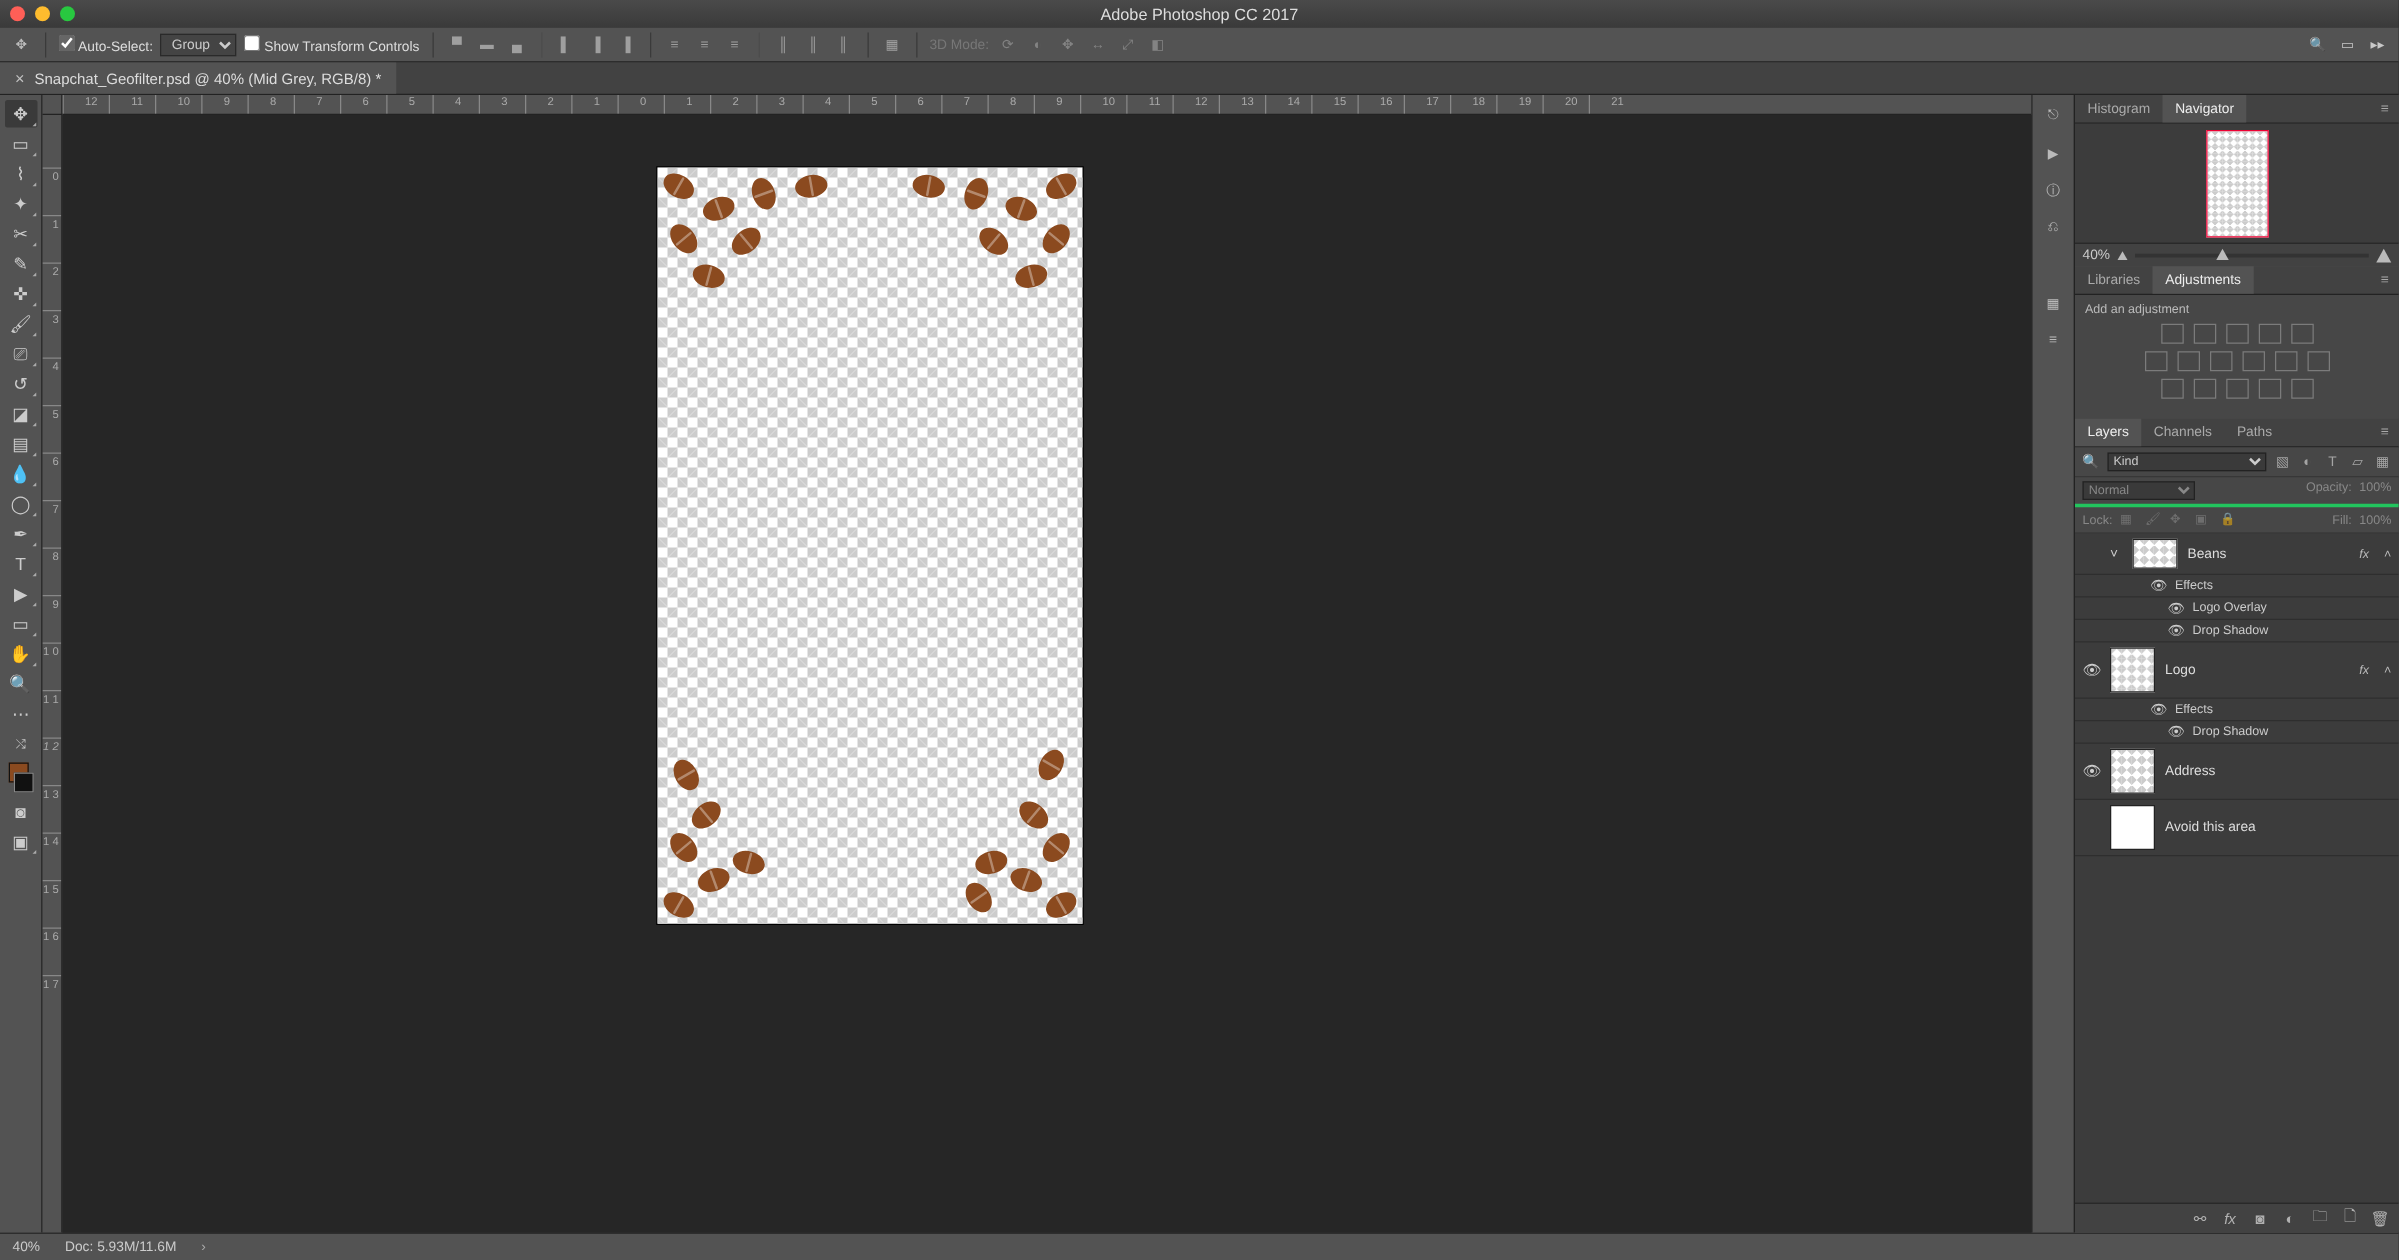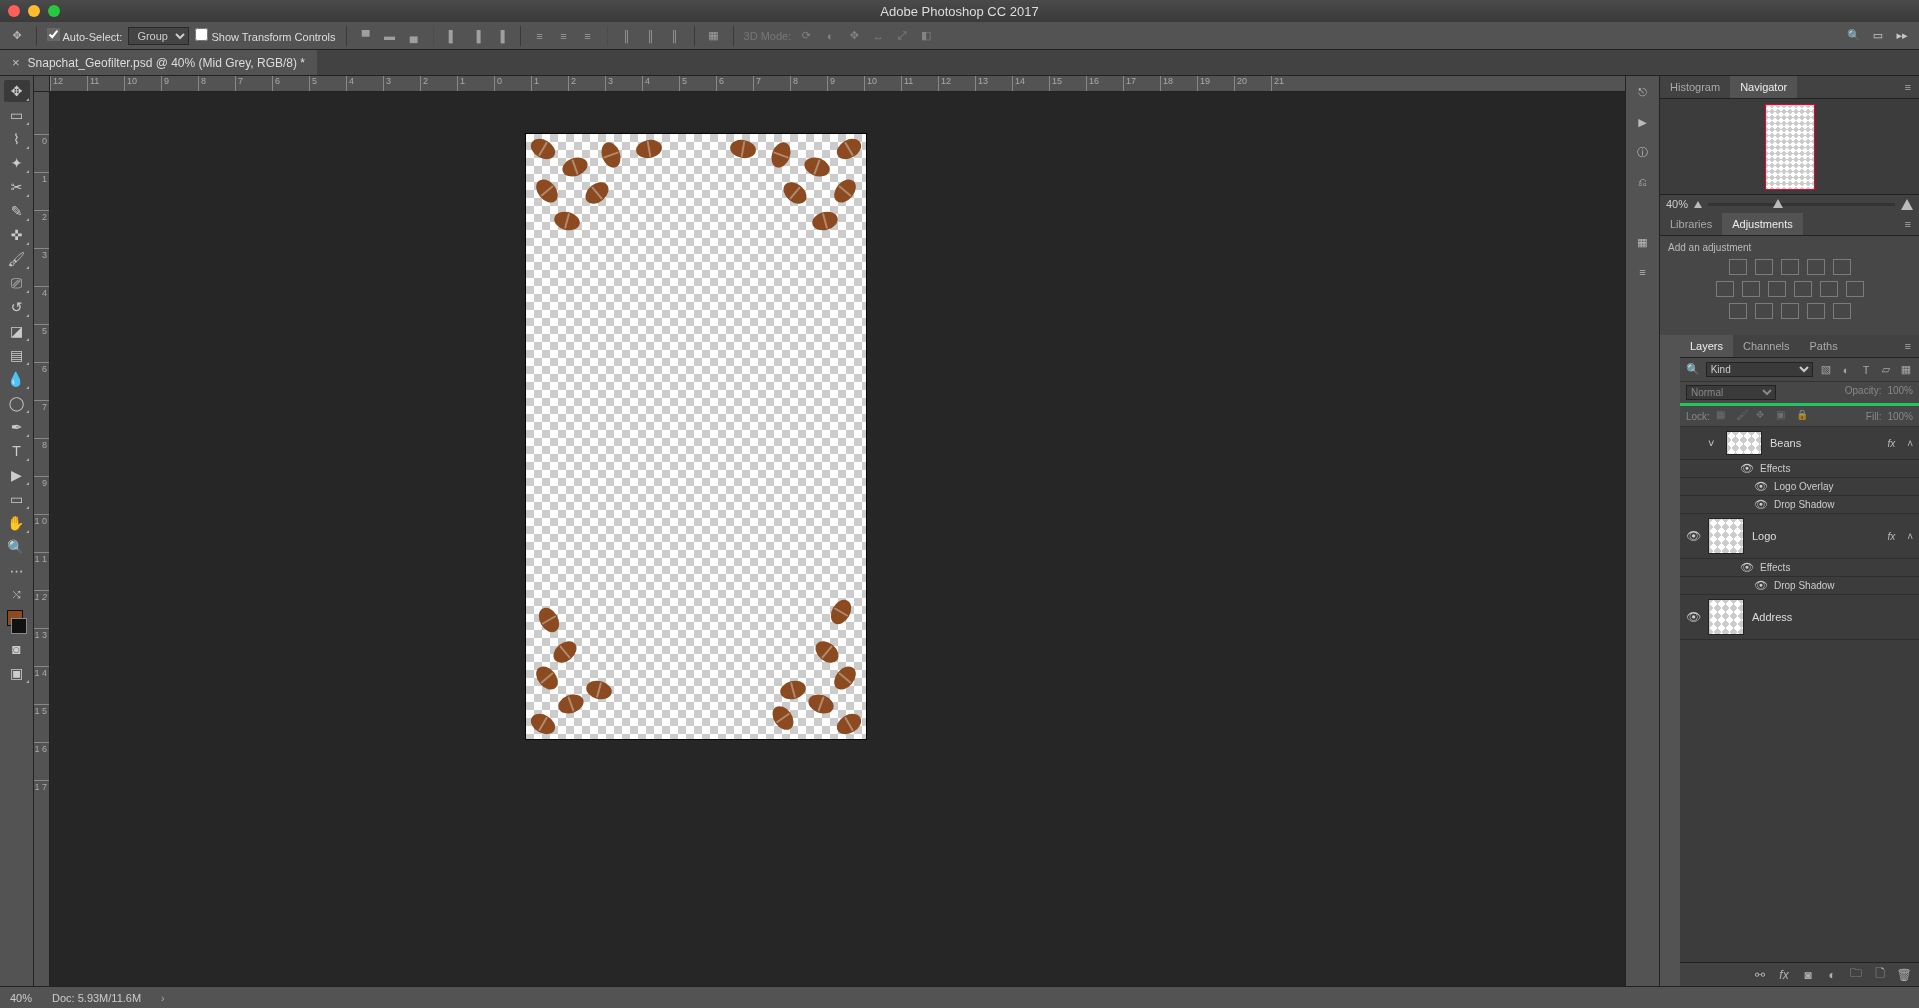--- a/index.html
+++ b/index.html
@@ -35,21 +35,21 @@
 .tool { width: 26px; height: 22px; display:flex; align-items:center; justify-content:center; color:#ccc; border-radius:2px; font-size:14px; position:relative;}
 .tool.sel { background:#3a3a3a; }
 .tool .tri { position:absolute; right:1px; bottom:1px; width:0; height:0; border-left:3px solid transparent; border-bottom:3px solid #aaa; }
 .tool.swatch { height:28px; position:relative; }
 .swatch .fg { position:absolute; width:16px; height:16px; top:2px; left:3px; background:#8b4a1f; border:1px solid #111; }
 .swatch .bg { position:absolute; width:16px; height:16px; bottom:2px; right:3px; background:#111; border:1px solid #888; }
 
 
 .canvaswrap { flex:1; display:flex; flex-direction:column; background:#292929; position:relative; }
 .ruler-h { height:16px; background:#535353; border-bottom:1px solid #222; margin-left:16px; position:relative; overflow:hidden; font-size:9px; color:#aaa; }
-.ruler-h .tick { position:absolute; top:0; height:100%; border-left:1px solid #888; padding-left:2px; line-height:10px; }
+.ruler-h .tick { position:absolute; top:0; height:100%; border-left:1px solid #888; padding-left:17px; line-height:10px; }
 .ruler-corner { position:absolute; left:0; top:0; width:16px; height:16px; background:#535353; border-right:1px solid #222; border-bottom:1px solid #222; }
 .canvasrow { flex:1; display:flex; }
 .ruler-v { width:16px; background:#535353; border-right:1px solid #222; position:relative; overflow:hidden; font-size:9px; color:#aaa; }
 .ruler-v .tick { position:absolute; left:0; width:100%; border-top:1px solid #888; padding-top:2px; text-align:right; padding-right:2px; line-height:9px; }
 .viewport { flex:1; position:relative; overflow:hidden; background:#262626; }
 .artboard { position:absolute; left:476px; top:42px; width:340px; height:605px; background-image: linear-gradient(45deg,#ccc 25%,transparent 25%),linear-gradient(-45deg,#ccc 25%,transparent 25%),linear-gradient(45deg,transparent 75%,#ccc 75%),linear-gradient(-45deg,transparent 75%,#ccc 75%); background-size:16px 16px; background-position:0 0,0 8px,8px -8px,-8px 0; background-color:#fff; box-shadow:0 0 0 1px #000; }
 .bean { position:absolute; width:26px; height:18px; background:#8b4a1f; border-radius:50%; }
 .bean::after { content:""; position:absolute; left:48%; top:5%; width:2px; height:90%; background:rgba(255,255,255,.35); border-radius:2px; }
 .cup { position:absolute; left:50%; transform:translateX(-50%); bottom:72px; text-align:center; }
 .cup .steam { font-size:26px; color:#5a2e10; letter-spacing:4px; }
@@ -57,21 +57,21 @@
 .cup .body::before { content:""; position:absolute; top:3px; left:4px; right:4px; height:6px; background:#fff; }
 .cup .handle { position:absolute; right:-20px; top:2px; width:20px; height:22px; border:5px solid #5a2e10; border-left:none; border-radius:0 14px 14px 0; }
 .cup .saucer { width:88px; height:6px; background:#5a2e10; margin:4px auto 0; }
 .cup .name { font-family: Impact, "Arial Black", sans-serif; font-size:30px; color:#6b3410; letter-spacing:1px; margin-top:8px; white-space:nowrap; text-shadow:1px 1px 0 #3a1a05; }
 .cup .addr { font-size:8px; letter-spacing:2px; color:#222; margin-top:4px; white-space:nowrap; }
 
 
 .dockcol { width:34px; background:#535353; border-left:1px solid #222; display:flex; flex-direction:column; align-items:center; padding-top:6px; gap:10px; }
 .dockcol .dico { width:20px; height:20px; opacity:.85; display:flex; align-items:center; justify-content:center; }
 
-.panels2 { flex:1; display:flex; flex-direction:column;margin-left:20px; }
+.panels2 { flex:1; display:flex; flex-direction:column; }
 
 .panels { width:260px; background:#535353; border-left:1px solid #222; display:flex; flex-direction:column; font-size:11px; color:#ccc; }
 .ptabs { display:flex; background:#424242; border-bottom:1px solid #222; }
 .ptab { padding:5px 10px; color:#aaa; }
 .ptab.act { background:#535353; color:#eee; }
 .pmenu { margin-left:auto; padding:5px 8px; color:#aaa; }
 .navprev { height:95px; display:flex; align-items:center; justify-content:center; background:#3c3c3c; }
 .navprev .thumb { width:50px; height:86px; border:1px solid #e03; background-image: linear-gradient(45deg,#ccc 25%,transparent 25%),linear-gradient(-45deg,#ccc 25%,transparent 25%),linear-gradient(45deg,transparent 75%,#ccc 75%),linear-gradient(-45deg,transparent 75%,#ccc 75%); background-size:6px 6px; background-color:#fff; position:relative; }
 .navzoom { display:flex; align-items:center; padding:3px 6px; gap:6px; background:#424242; border-top:1px solid #222; }
 .navzoom .track { flex:1; height:3px; background:#333; position:relative; }
@@ -428,20 +428,25 @@
           </div>
           <div class="subrow" style="padding-left: 74px;">
             <span class="eye">👁</span>
             <span>Drop Shadow</span>
           </div>
           <div class="lrow">
             <div class="eye">👁</div>
             <div class="thumb "></div>
             <div class="name">Address</div>
           </div>
+          <div class="lrow">
+            <div class="eye"></div>
+            <div class="thumb white"></div>
+            <div class="name">Avoid this area</div>
+          </div>
         </div>
     <div class="layerfoot">
       <span class="fico">⚯</span>
       <span class="fico">
             <i>fx</i>
           </span>
       <span class="fico">◙</span>
       <span class="fico">◐</span>
       <span class="fico">🗀</span>
       <span class="fico">🗋</span>

